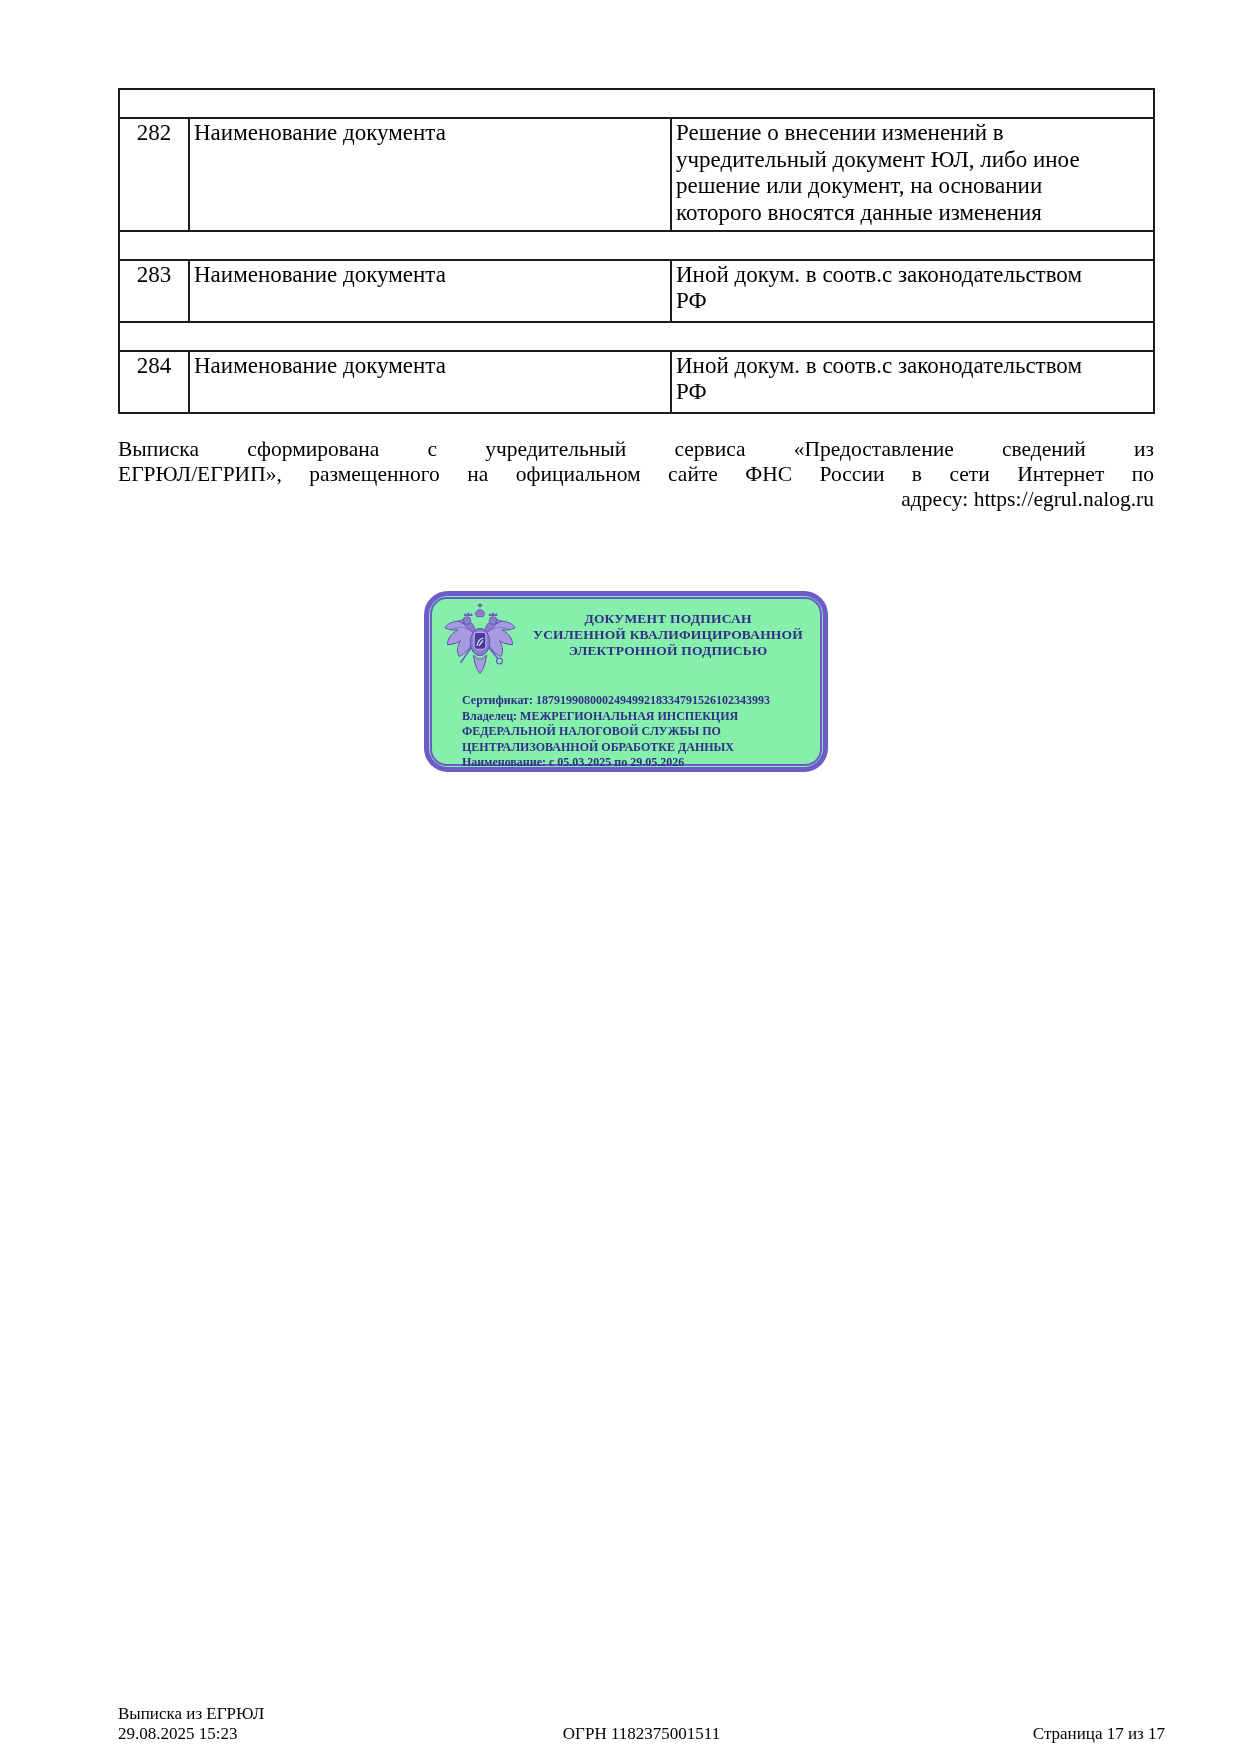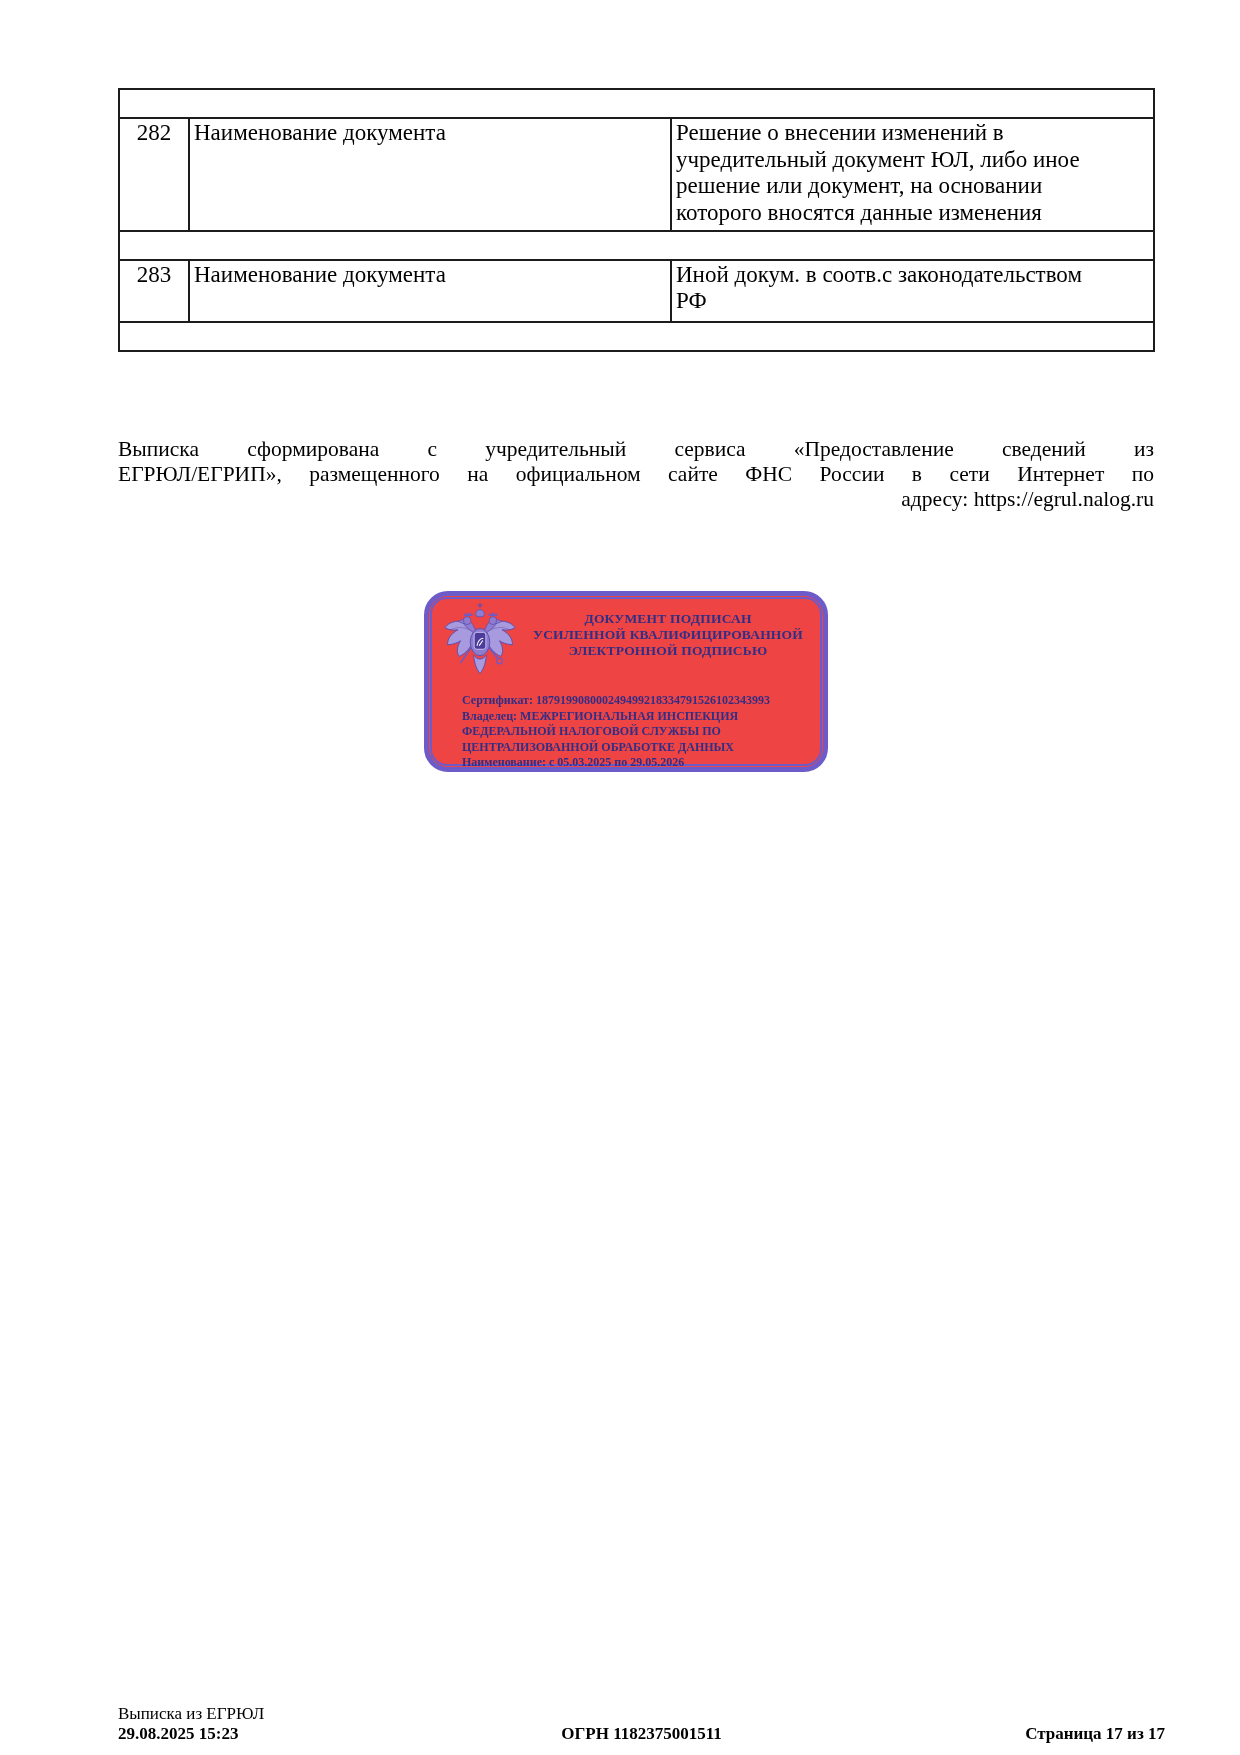--- a/index.html
+++ b/index.html
@@ -39,21 +39,21 @@
   .note .jline{ text-align:justify; text-align-last:justify; }
   .note .lline{ text-align:right; }
 
   
   .stamp{
     position:absolute;left:424px;top:591px;
     width:404px;height:181px;
     box-sizing:border-box;
     border:5px solid #6c5bc8;
     border-radius:24px;
-    background:#ef4444;
+    background:#86efac;
   }
   .stamp-inner{
     position:absolute;inset:1px;
     border:2px solid #6c5bc8;
     border-radius:17px;
   }
   .stamp-eagle{
     position:absolute;left:12px;top:7px;width:78px;height:86px;
   }
   .stamp-title{
@@ -74,21 +74,20 @@
 
   
   .footer{
     position:absolute;left:118px;top:1704px;width:1047px;
     font-size:17px;line-height:20px;
   }
   .footer-row2{
     display:grid;
     grid-template-columns:1fr auto 1fr;
     align-items:baseline;
-    font-weight:bold;
   }
   .footer-ogrn{ justify-self:center; }
   .footer-page{ justify-self:end; }
 </style>
 </head>
 <body>
 
 <div class="page">
 
   <table class="doc-table">
@@ -110,20 +109,25 @@
           <td colspan="3"></td>
         </tr>
       <tr class="row-mid">
         <td class="num">283</td>
         <td>Наименование документа</td>
         <td class="val">Иной докум. в соотв.с законодательством РФ</td>
       </tr>
       <tr class="spacer">
           <td colspan="3"></td>
         </tr>
+      <tr class="row-mid">
+        <td class="num">284</td>
+        <td>Наименование документа</td>
+        <td class="val">Иной докум. в соотв.с законодательством РФ</td>
+      </tr>
     </tbody>
   </table>
 
   <div class="note">
     <div class="jline">Выписка сформирована с учредительный сервиса «Предоставление сведений из</div>
     <div class="jline">ЕГРЮЛ/ЕГРИП», размещенного на официальном сайте ФНС России в сети Интернет по</div>
     <div class="lline">адресу: https://egrul.nalog.ru</div>
   </div>
 
   <div class="stamp">

